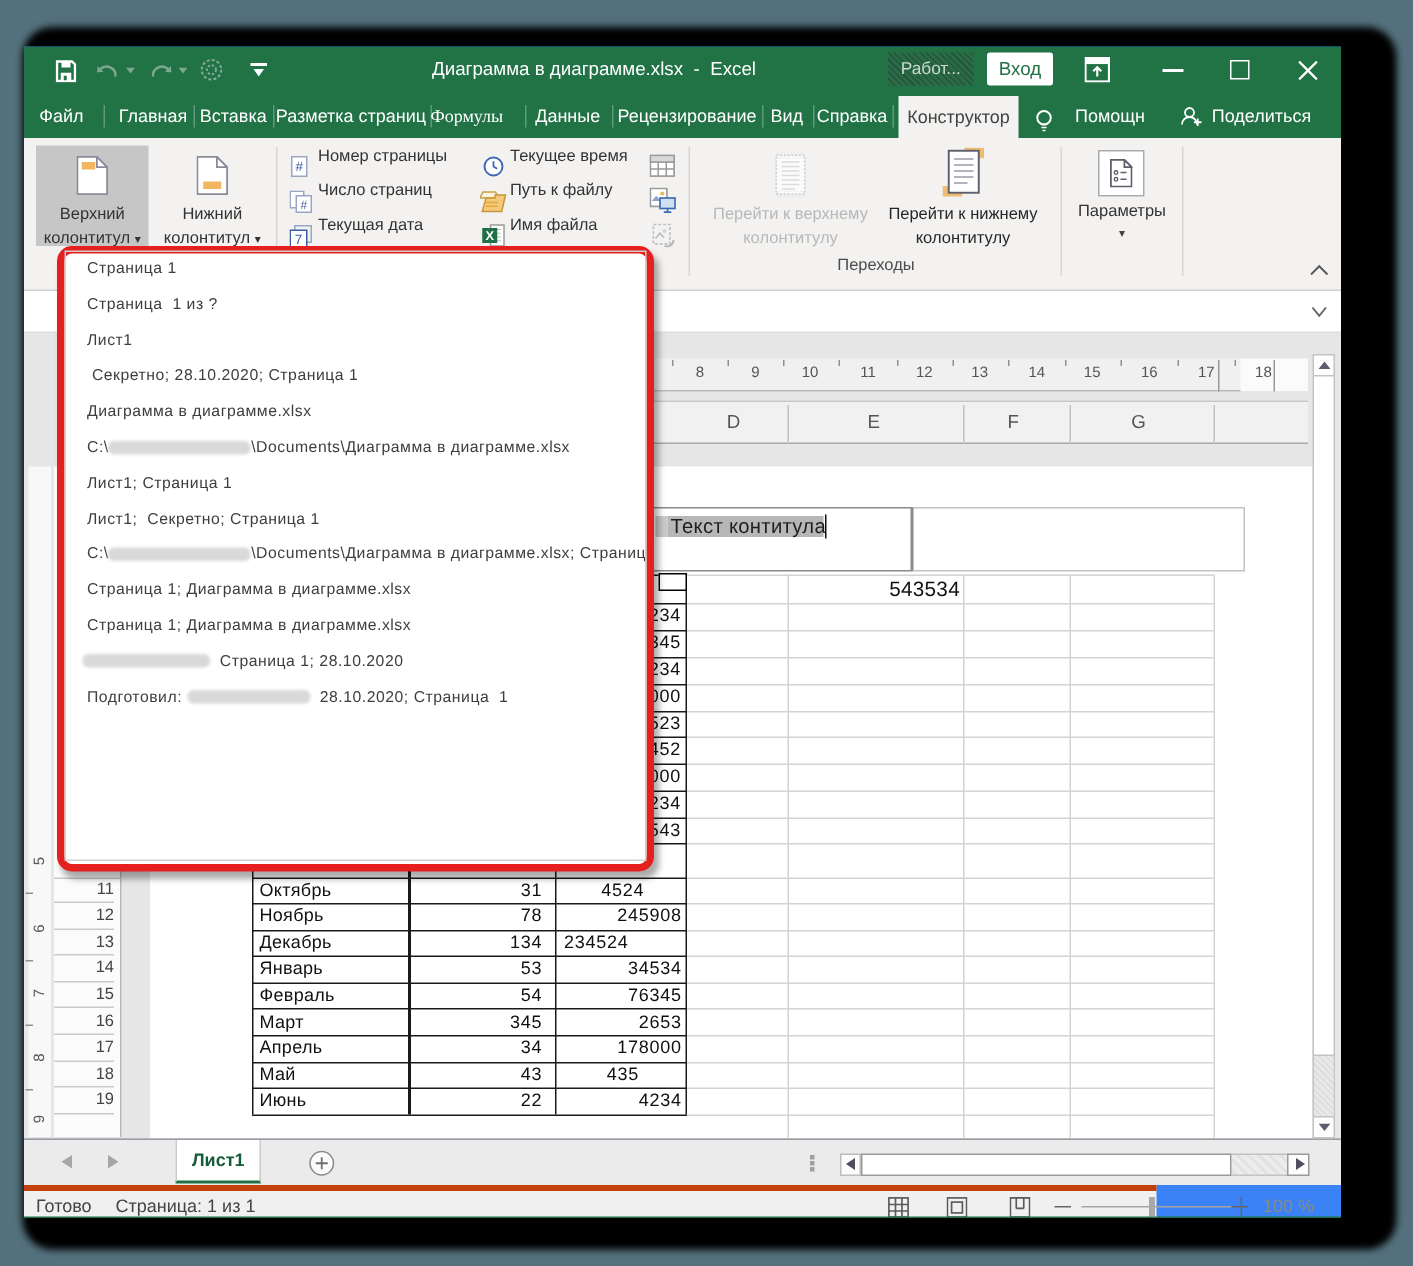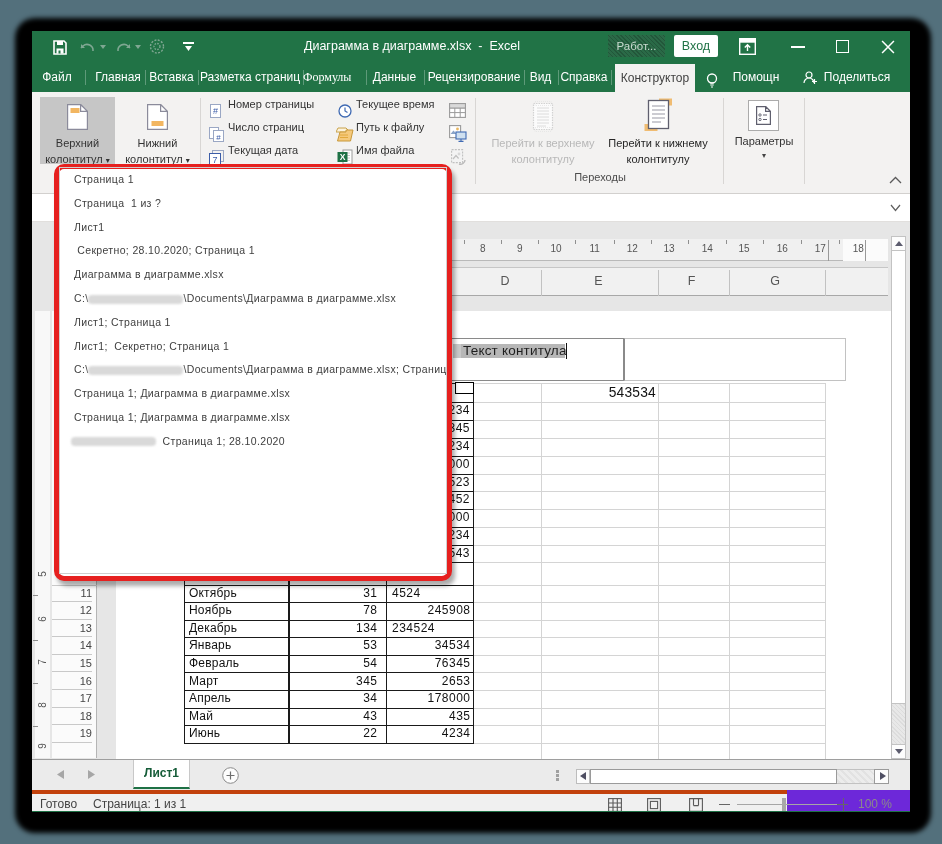--- a/index.html
+++ b/index.html
@@ -1,19 +1,19 @@
 <!DOCTYPE html>
 <html><head>
 <meta charset="utf-8">
 <style>
   * { margin:0; padding:0; box-sizing:border-box; }
   html,body { width:942px; height:844px; overflow:hidden; }
   body { background:#53707c; font-family:"Liberation Sans", sans-serif; position:relative; }
   .shadow { position:absolute; left:15px; top:18px; width:916px; height:815px; background:#000; border-radius:20px; filter:blur(2.5px); }
-  .win { position:absolute; left:32px; top:31px; width:878px; height:781px; background:#6d28d9; overflow:hidden; }
+  .win { position:absolute; left:16px; top:31px; width:878px; height:781px; background:#3b82f6; overflow:hidden; }
   .abs { position:absolute; }
   .vl { position:absolute; width:1px; }
   .hl { position:absolute; height:1px; }
   svg { display:block; }
   .dditem { height:23.8px; line-height:23.8px; font-size:10.5px; letter-spacing:0.35px; color:#3e3e3e; white-space:nowrap; }
   .blur { display:inline-block; height:9px; background:#d9d9d9; border-radius:4px; filter:blur(1.2px); vertical-align:middle; }
 </style>
 </head>
 <body>
 <div class="shadow"></div>
@@ -341,42 +341,42 @@
 <div class="abs" style="left:380px;top:198.2px;width:58px;height:17.8px;line-height:17.8px;text-align:right;font-size:12px;letter-spacing:0.5px;color:#111;">345</div>
 <div class="abs" style="left:380px;top:216.0px;width:58px;height:17.7px;line-height:17.7px;text-align:right;font-size:12px;letter-spacing:0.5px;color:#111;">234</div>
 <div class="abs" style="left:380px;top:233.7px;width:58px;height:17.8px;line-height:17.8px;text-align:right;font-size:12px;letter-spacing:0.5px;color:#111;">000</div>
 <div class="abs" style="left:380px;top:251.5px;width:58px;height:17.7px;line-height:17.7px;text-align:right;font-size:12px;letter-spacing:0.5px;color:#111;">523</div>
 <div class="abs" style="left:380px;top:269.2px;width:58px;height:17.8px;line-height:17.8px;text-align:right;font-size:12px;letter-spacing:0.5px;color:#111;">452</div>
 <div class="abs" style="left:380px;top:287.0px;width:58px;height:17.7px;line-height:17.7px;text-align:right;font-size:12px;letter-spacing:0.5px;color:#111;">000</div>
 <div class="abs" style="left:380px;top:304.7px;width:58px;height:17.8px;line-height:17.8px;text-align:right;font-size:12px;letter-spacing:0.5px;color:#111;">234</div>
 <div class="abs" style="left:380px;top:322.5px;width:58px;height:17.7px;line-height:17.7px;text-align:right;font-size:12px;letter-spacing:0.5px;color:#111;">543</div>
 <div class="abs" style="left:157px;top:362.6px;width:95px;height:17.57px;line-height:17.5px;font-size:12px;letter-spacing:0.2px;color:#111;">Октябрь</div>
 <div class="abs" style="left:280px;top:362.6px;width:65.5px;height:17.57px;line-height:17.5px;text-align:right;font-size:12px;letter-spacing:0.5px;color:#111;">31</div>
-<div class="abs" style="left:360px;top:362.6px;width:78.5px;height:17.57px;line-height:17.5px;text-align:left;font-size:12px;letter-spacing:0.5px;color:#111;">4524</div>
+<div class="abs" style="left:360px;top:362.6px;width:78.5px;height:17.57px;line-height:17.5px;text-align:center;font-size:12px;letter-spacing:0.5px;color:#111;">4524</div>
 <div class="abs" style="left:157px;top:380.2px;width:95px;height:17.57px;line-height:17.5px;font-size:12px;letter-spacing:0.2px;color:#111;">Ноябрь</div>
 <div class="abs" style="left:280px;top:380.2px;width:65.5px;height:17.57px;line-height:17.5px;text-align:right;font-size:12px;letter-spacing:0.5px;color:#111;">78</div>
 <div class="abs" style="left:360px;top:380.2px;width:78.5px;height:17.57px;line-height:17.5px;text-align:right;font-size:12px;letter-spacing:0.5px;color:#111;">245908</div>
 <div class="abs" style="left:157px;top:397.7px;width:95px;height:17.57px;line-height:17.5px;font-size:12px;letter-spacing:0.2px;color:#111;">Декабрь</div>
 <div class="abs" style="left:280px;top:397.7px;width:65.5px;height:17.57px;line-height:17.5px;text-align:right;font-size:12px;letter-spacing:0.5px;color:#111;">134</div>
 <div class="abs" style="left:360px;top:397.7px;width:78.5px;height:17.57px;line-height:17.5px;text-align:left;font-size:12px;letter-spacing:0.5px;color:#111;">234524</div>
 <div class="abs" style="left:157px;top:415.3px;width:95px;height:17.57px;line-height:17.5px;font-size:12px;letter-spacing:0.2px;color:#111;">Январь</div>
 <div class="abs" style="left:280px;top:415.3px;width:65.5px;height:17.57px;line-height:17.5px;text-align:right;font-size:12px;letter-spacing:0.5px;color:#111;">53</div>
 <div class="abs" style="left:360px;top:415.3px;width:78.5px;height:17.57px;line-height:17.5px;text-align:right;font-size:12px;letter-spacing:0.5px;color:#111;">34534</div>
 <div class="abs" style="left:157px;top:432.9px;width:95px;height:17.57px;line-height:17.5px;font-size:12px;letter-spacing:0.2px;color:#111;">Февраль</div>
 <div class="abs" style="left:280px;top:432.9px;width:65.5px;height:17.57px;line-height:17.5px;text-align:right;font-size:12px;letter-spacing:0.5px;color:#111;">54</div>
 <div class="abs" style="left:360px;top:432.9px;width:78.5px;height:17.57px;line-height:17.5px;text-align:right;font-size:12px;letter-spacing:0.5px;color:#111;">76345</div>
 <div class="abs" style="left:157px;top:450.5px;width:95px;height:17.57px;line-height:17.5px;font-size:12px;letter-spacing:0.2px;color:#111;">Март</div>
 <div class="abs" style="left:280px;top:450.5px;width:65.5px;height:17.57px;line-height:17.5px;text-align:right;font-size:12px;letter-spacing:0.5px;color:#111;">345</div>
 <div class="abs" style="left:360px;top:450.5px;width:78.5px;height:17.57px;line-height:17.5px;text-align:right;font-size:12px;letter-spacing:0.5px;color:#111;">2653</div>
 <div class="abs" style="left:157px;top:468.0px;width:95px;height:17.57px;line-height:17.5px;font-size:12px;letter-spacing:0.2px;color:#111;">Апрель</div>
 <div class="abs" style="left:280px;top:468.0px;width:65.5px;height:17.57px;line-height:17.5px;text-align:right;font-size:12px;letter-spacing:0.5px;color:#111;">34</div>
 <div class="abs" style="left:360px;top:468.0px;width:78.5px;height:17.57px;line-height:17.5px;text-align:right;font-size:12px;letter-spacing:0.5px;color:#111;">178000</div>
 <div class="abs" style="left:157px;top:485.6px;width:95px;height:17.57px;line-height:17.5px;font-size:12px;letter-spacing:0.2px;color:#111;">Май</div>
 <div class="abs" style="left:280px;top:485.6px;width:65.5px;height:17.57px;line-height:17.5px;text-align:right;font-size:12px;letter-spacing:0.5px;color:#111;">43</div>
-<div class="abs" style="left:360px;top:485.6px;width:78.5px;height:17.57px;line-height:17.5px;text-align:right;font-size:12px;letter-spacing:0.5px;color:#111;">435</div>
+<div class="abs" style="left:360px;top:485.6px;width:78.5px;height:17.57px;line-height:17.5px;text-align:center;font-size:12px;letter-spacing:0.5px;color:#111;">435</div>
 <div class="abs" style="left:157px;top:503.2px;width:95px;height:17.57px;line-height:17.5px;font-size:12px;letter-spacing:0.2px;color:#111;">Июнь</div>
 <div class="abs" style="left:280px;top:503.2px;width:65.5px;height:17.57px;line-height:17.5px;text-align:right;font-size:12px;letter-spacing:0.5px;color:#111;">22</div>
 <div class="abs" style="left:360px;top:503.2px;width:78.5px;height:17.57px;line-height:17.5px;text-align:right;font-size:12px;letter-spacing:0.5px;color:#111;">4234</div>
 
   <div class="abs" style="left:859px;top:14px;width:15px;height:523px;background:#f0f0f0;border:1px solid #c3c3c3;"></div>
   <div class="abs" style="left:859px;top:14px;width:15px;height:15px;background:#fdfdfd;border:1px solid #c3c3c3;"></div>
   <svg class="abs" style="left:862.5px;top:19px;" width="8" height="5" viewBox="0 0 8 5">
         <path d="M0 5 h8 l-4 -5 z" fill="#5c5c6e"></path>
       </svg>
   <div class="abs" style="left:859px;top:28px;width:15px;height:454px;background:#fff;border:1px solid #c3c3c3;"></div>
@@ -447,15 +447,16 @@
 <div class="dditem">Лист1</div>
 <div class="dditem">&nbsp;Секретно; 28.10.2020; Страница 1</div>
 <div class="dditem">Диаграмма в диаграмме.xlsx</div>
 <div class="dditem">C:\<span class="blur" style="width:95px;"></span>\Documents\Диаграмма в диаграмме.xlsx</div>
 <div class="dditem">Лист1; Страница 1</div>
 <div class="dditem">Лист1;&nbsp; Секретно; Страница 1</div>
 <div class="dditem">C:\<span class="blur" style="width:95px;"></span>\Documents\Диаграмма в диаграмме.xlsx; Страница 1</div>
 <div class="dditem">Страница 1; Диаграмма в диаграмме.xlsx</div>
 <div class="dditem">Страница 1; Диаграмма в диаграмме.xlsx</div>
 <div class="dditem"><span class="blur" style="width:85px;margin-left:-3px;"></span>&nbsp; Страница 1; 28.10.2020</div>
+<div class="dditem">Подготовил: <span class="blur" style="width:82px;"></span>&nbsp; 28.10.2020; Страница&nbsp; 1</div>
   </div>
 </div>
 </div>
 
 </body></html>

